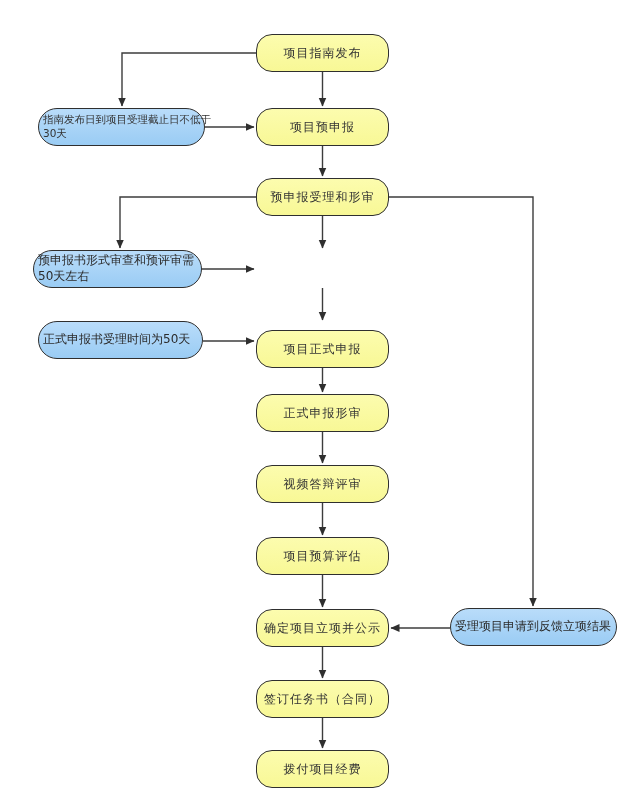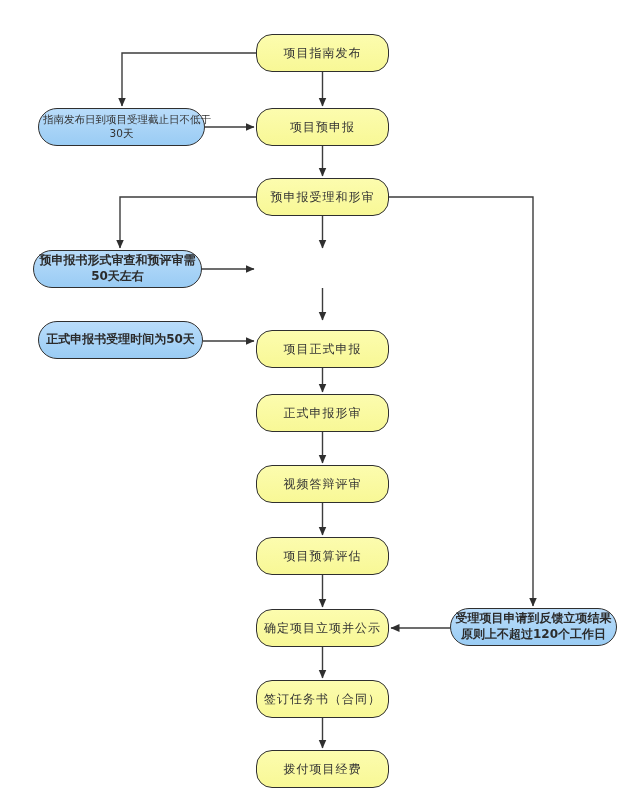--- a/index.html
+++ b/index.html
@@ -8,42 +8,42 @@
     position:relative;
     width:640px; height:810px;
     background:#ffffff;
     overflow:hidden;
   }
   .wires { position:absolute; left:0; top:0; width:640px; height:810px; }
   .node {
     position:absolute;
     box-sizing:border-box;
     display:flex; align-items:center; justify-content:center;
-    text-align:center;
+    text-align:left;
     border:1.6px solid #2f2f2f;
     color:#333333;
     z-index:2;
   }
   .main {
     width:133px; height:38px;
     border-radius:16px;
     background:linear-gradient(#fcfcae, #f8f896);
     font-size:12px;
     letter-spacing:1px;
   }
   .note {
     height:38px;
     border-radius:19px;
     background:linear-gradient(#b9dcfa, #9accf4);
     padding:8px 4px;
   }
   .note .note-text { width:100%; }
   .note .ln { display:block; white-space:nowrap; line-height:1.3; }
   .note-regular { font-size:10.5px; font-weight:normal; }
-  .note-bold { font-size:12px; font-weight:bold; color:#2b2b2b; }
+  .note-bold { font-size:12px; font-weight:normal; color:#2b2b2b; }
 </style>
 </head>
 <body>
 
 <div class="canvas">
 
   <svg class="wires" viewBox="0 0 640 810" xmlns="http://www.w3.org/2000/svg" aria-hidden="true">
     <defs>
       <marker id="arw" markerWidth="10" markerHeight="9" refX="8.5" refY="4" orient="auto" markerUnits="userSpaceOnUse">
         <path d="M0,0 L9,4 L0,8 z" fill="#2f2f2f"></path>
@@ -126,17 +126,16 @@
   <div class="node note note-bold" style="left:38px;top:321px;width:165px">
     <div class="note-text">
       <span class="ln">正式申报书受理时间为50天</span>
       <span class="ln"></span>
     </div>
   </div>
 
   <div class="node note note-bold" style="left:450px;top:608px;width:167px">
     <div class="note-text">
       <span class="ln">受理项目申请到反馈立项结果</span>
-      <span class="ln">原则上不超过120个工作日</span>
     </div>
   </div>
 
 </div>
 
 </body></html>

